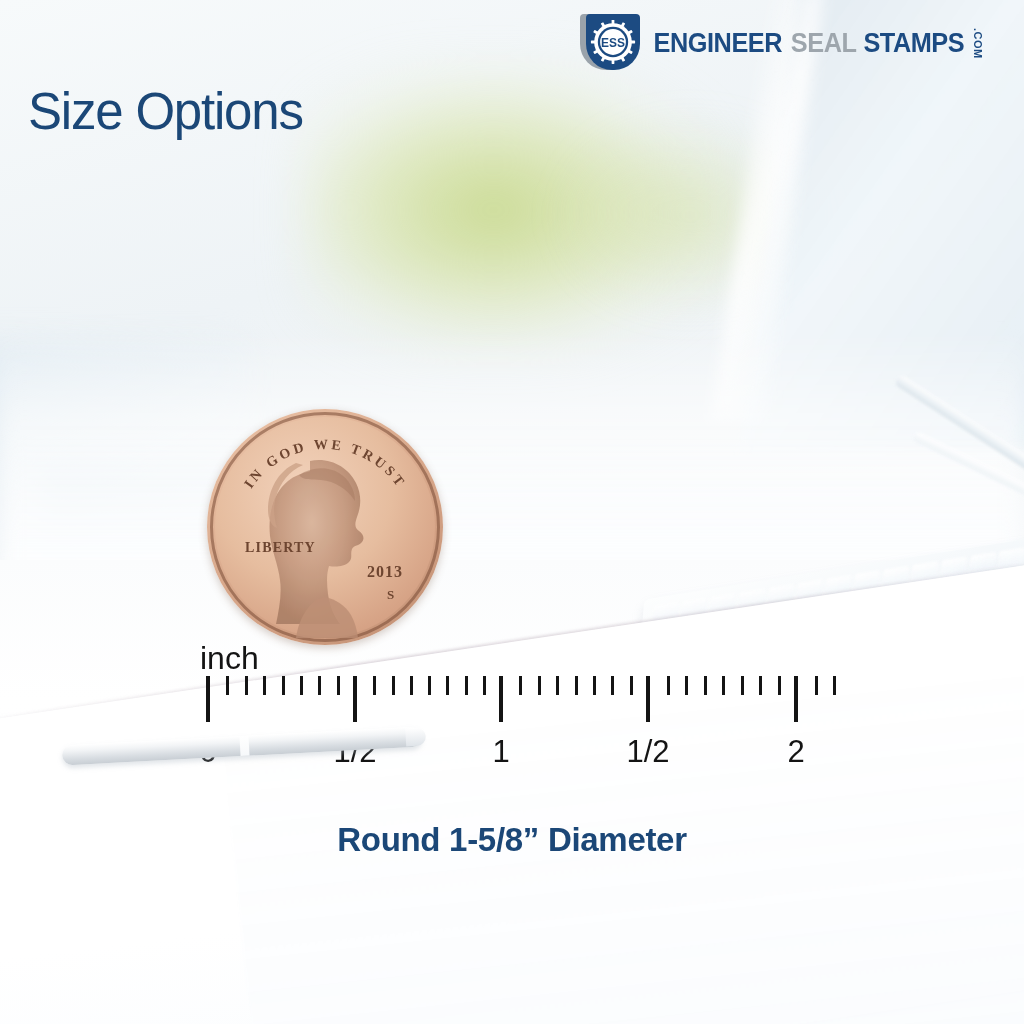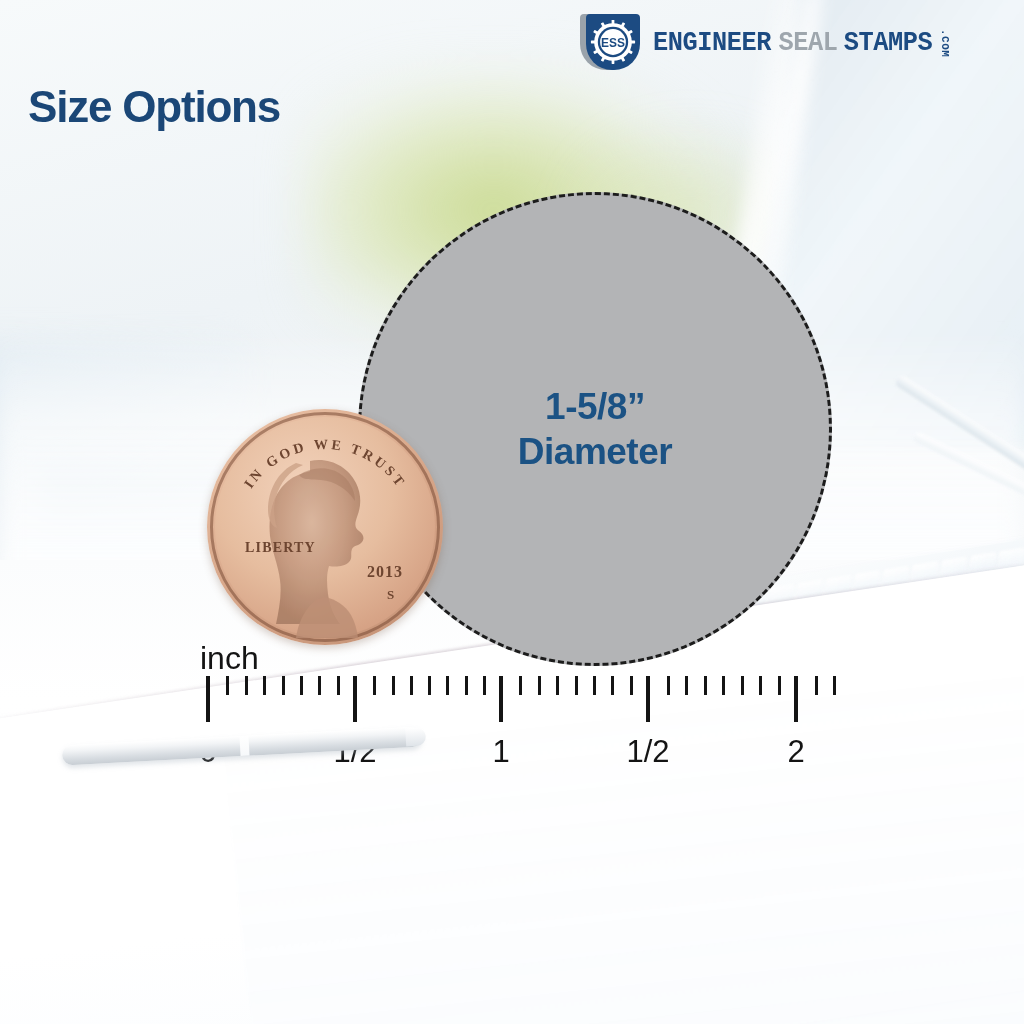--- a/index.html
+++ b/index.html
@@ -209,21 +209,21 @@
     position: absolute; left: 6px; top: 2px;
     width: 54px; height: 56px;
     display: flex; align-items: center; justify-content: center;
   }
   .logo-text {
     font-size: 27.5px;
     font-weight: 700;
     letter-spacing: -0.5px;
     line-height: 1;
     white-space: nowrap;
-    font-family: Liberation Mono, monospace;
+    font-family: Liberation Sans, sans-serif;
     display: flex;
     align-items: center;
   }
   .lt-a { color: #1c4b82; transform: scaleX(0.92); display:inline-block; }
   .lt-b { color: #9ea6ad; transform: scaleX(0.92); display:inline-block; }
   .lt-dotcom {
     color: #1c4b82;
     font-size: 11px;
     font-weight: 700;
     letter-spacing: 0.5px;
@@ -238,22 +238,22 @@
     left: 34px; top: 22px;
     font-size: 37px;
     color: #a3a8ad;
     font-weight: 400;
     letter-spacing: 0.5px;
     font-family: "Liberation Sans", sans-serif;
   }
   .title {
     position: absolute;
     left: 28px; top: 82px;
-    font-size: 44px;
-    font-weight: 700;
+    font-size: 51px;
+    font-weight: 400;
     color: #1b4777;
     letter-spacing: -1.2px;
     font-family: "Liberation Sans", sans-serif;
   }
 
   
   .sample {
     position: absolute;
     left: 358px; top: 192px;
     width: 474px; height: 474px;
@@ -481,24 +481,20 @@
     <div class="logo-text">
       <span class="lt-a">ENGINEER</span>
         <span class="lt-b">SEAL</span>
         <span class="lt-a">STAMPS</span>
         <span class="lt-dotcom">.COM</span>
     </div>
   </div>
 
   <div class="title">Size Options</div>
 
-  <div class="sample">
-    <div class="sample-line1">1-5/8”</div>
-    <div class="sample-line2">Diameter</div>
-  </div>
 
   <div class="penny">
     <div class="penny-field"></div>
     <div class="penny-rim"></div>
     <svg viewBox="0 0 236 236" aria-hidden="true">
       <defs>
         <path id="mottoArc" d="M 30 128 A 88 88 0 0 1 206 128"></path>
         <radialGradient id="bust" cx="45%" cy="38%" r="62%">
           <stop offset="0%" stop-color="#d8b49c"></stop>
           <stop offset="55%" stop-color="#c59a80"></stop>
@@ -568,13 +564,14 @@
         <div class="rlabel" style="left: 796px; top: 734px;">2</div>
       </div>
   </div>
 
   <div class="stylus">
     <div class="stylus-body"></div>
     <div class="stylus-band"></div>
     <div class="stylus-tip"></div>
   </div>
 
+  <div class="caption">Round 1-5/8” Diameter</div>
 </div>
 
 </body></html>

